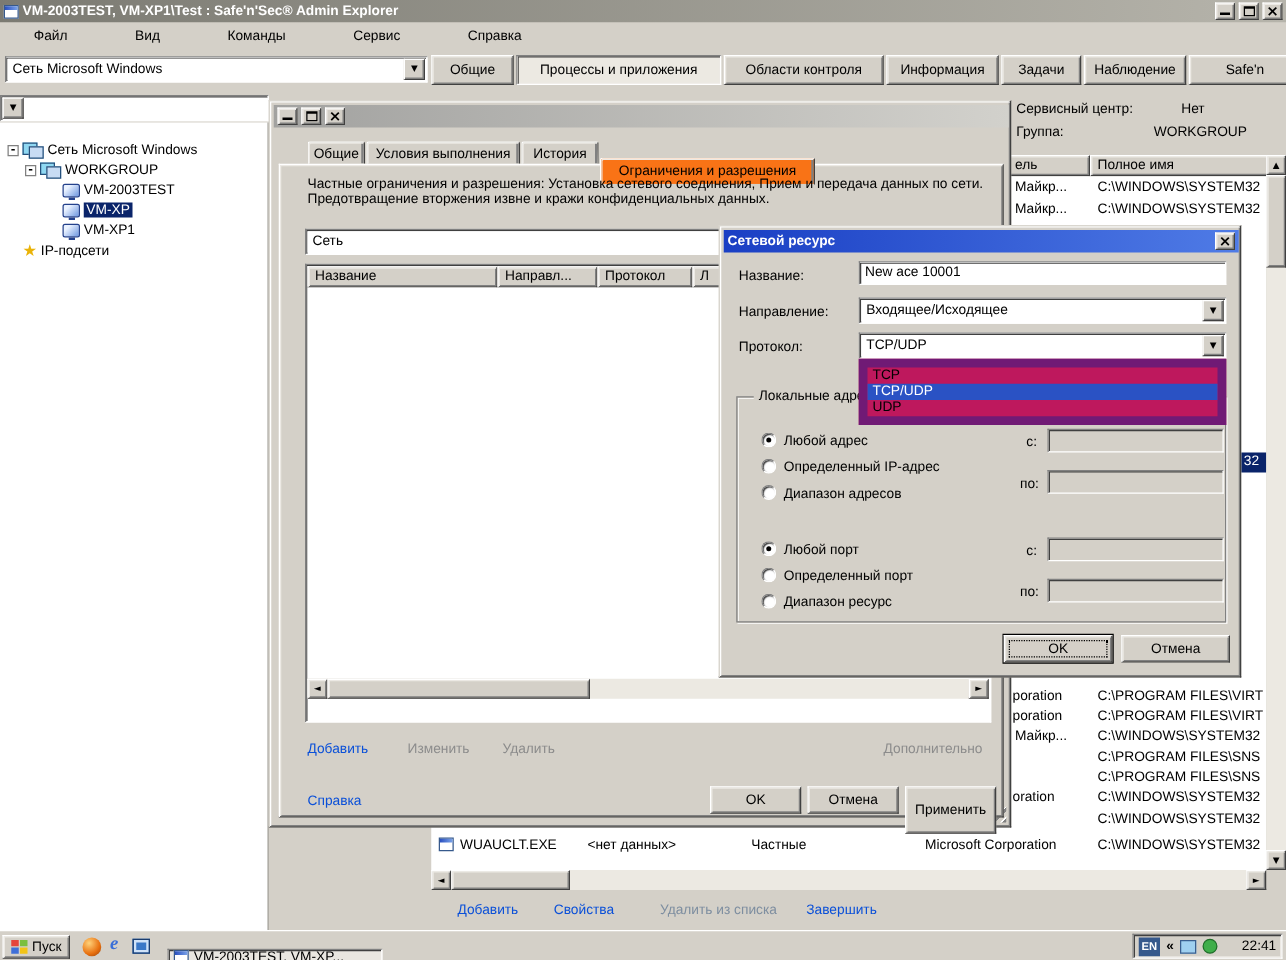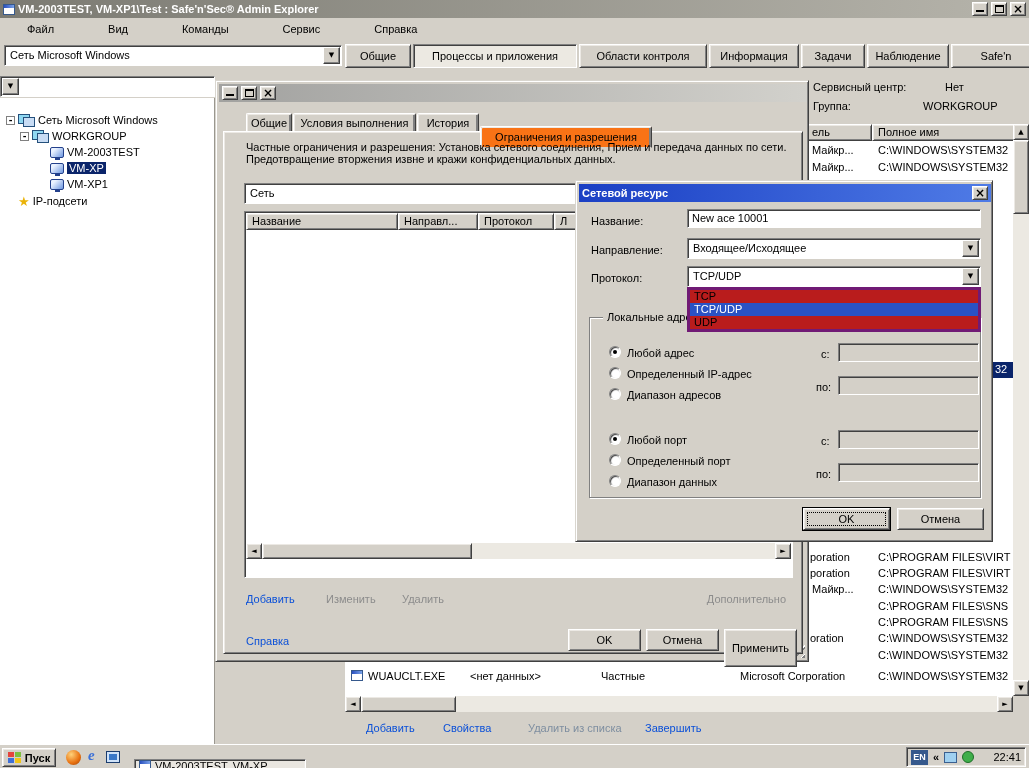--- a/index.html
+++ b/index.html
@@ -51,21 +51,21 @@
 .sb-track{position:absolute;background:#ece9e2}
 .sb-thumb{position:absolute;background:#d4d0c8;border:1px solid;border-color:#fff #404040 #404040 #fff;box-shadow:inset 1px 1px 0 #ece9e4,inset -1px -1px 0 #808080}
 .btn{display:flex;align-items:center;justify-content:center;background:#d4d0c8;border:1px solid;border-color:#fff #404040 #404040 #fff;box-shadow:inset 1px 1px 0 #ece9e4,inset -1px -1px 0 #808080;white-space:nowrap}
 .btn-def{box-shadow:0 0 0 1px #000,inset 1px 1px 0 #ece9e4,inset -1px -1px 0 #808080;position:relative}
 .btn-def::after{content:"";position:absolute;inset:3px;border:1px dotted #000}
 .grp{position:absolute;border:1px solid #808080;box-shadow:1px 1px 0 #fff,inset 1px 1px 0 #fff}
 .grp-lbl{position:absolute;background:#d4d0c8;padding:0 4px;white-space:nowrap}
 .radio{position:absolute;width:12px;height:12px;border-radius:50%;background:#fff;border:1px solid;border-color:#808080 #fff #fff #808080;box-shadow:inset 1px 1px 1px #404040}
 .radio.on::after{content:"";position:absolute;left:3px;top:3px;width:4px;height:4px;border-radius:50%;background:#000}
 .rlabel{position:absolute;white-space:nowrap}
-.ddl{position:absolute;background:#b91c1c;border:3px solid #701a75}
+.ddl{position:absolute;background:#be185d;border:7px solid #701a75}
 .opt{height:13px;line-height:13px;padding:0 4px;white-space:nowrap;overflow:hidden}
 .opt-sel{background:#2a52c4;color:#fff}
 .grip{position:absolute;right:3px;bottom:3px;width:13px;height:13px;background:repeating-linear-gradient(135deg,transparent 0 3px,#fff 3px 4px,#808080 4px 6px)}
 .flag{position:relative;width:14px;height:12px;flex:0 0 auto}
 .flag i{position:absolute;width:6px;height:5px}
 .f1{left:0;top:0;background:#e5443c}.f2{left:7px;top:0;background:#7bbf3e}
 .f3{left:0;top:6px;background:#3f6fd8}.f4{left:7px;top:6px;background:#f2c417}
 .ic-play{width:15px;height:15px;border-radius:50%;background:radial-gradient(circle at 35% 30%,#ffd27a,#e8700f 60%,#93400a)}
 .ic-ie::before{content:"e";color:#3a6fd8;font:bold italic 15px "Liberation Serif",serif}
 .ic-desk{width:14px;height:12px;background:#3a78c8;border:1px solid #1a3c6e;box-shadow:inset 0 0 0 2px #cfe2f8}
@@ -334,39 +334,39 @@
     <span class="rlabel" style="left:245px;top:167px">с:</span>
     <div class="abs fld-dis" style="left:262px;top:162px;width:141px;height:19px"></div>
     <span class="rlabel" style="left:240px;top:200px">по:</span>
     <div class="abs fld-dis" style="left:262px;top:195px;width:141px;height:19px"></div>
 
     <span class="radio on" style="left:33px;top:252px"></span>
     <span class="rlabel" style="left:51px;top:253px">Любой порт</span>
     <span class="radio" style="left:33px;top:273px"></span>
     <span class="rlabel" style="left:51px;top:274px">Определенный порт</span>
     <span class="radio" style="left:33px;top:294px"></span>
-    <span class="rlabel" style="left:51px;top:295px">Диапазон данных</span>
+    <span class="rlabel" style="left:51px;top:295px">Диапазон ресурс</span>
 
     <span class="rlabel" style="left:245px;top:254px">с:</span>
     <div class="abs fld-dis" style="left:262px;top:249px;width:141px;height:19px"></div>
     <span class="rlabel" style="left:240px;top:287px">по:</span>
     <div class="abs fld-dis" style="left:262px;top:282px;width:141px;height:19px"></div>
 
     <div class="btn btn-def abs" style="left:227px;top:327px;width:87px;height:22px">OK</div>
     <div class="btn abs" style="left:321px;top:327px;width:87px;height:22px">Отмена</div>
 
     <div class="ddl" style="left:111px;top:106px;width:294px;z-index:5">
       <div class="opt">TCP</div>
       <div class="opt opt-sel">TCP/UDP</div>
       <div class="opt">UDP</div>
     </div>
   </div>
 
   <div class="abs taskbar" style="left:0;top:744px;width:1029px;height:24px;z-index:30">
-    <div class="btn abs" style="left:2px;top:3px;width:54px;height:19px;gap:3px;font-weight:bold">
+    <div class="btn abs" style="left:2px;top:3px;width:54px;height:19px;gap:3px;font-weight:normal">
       <span class="flag">
           <i class="f1"></i>
           <i class="f2"></i>
           <i class="f3"></i>
           <i class="f4"></i>
         </span>
       <span>Пуск</span>
     </div>
     <span class="abs ic-play" style="left:66px;top:5px"></span>
     <span class="abs ic-ie" style="left:88px;top:2px"></span>

